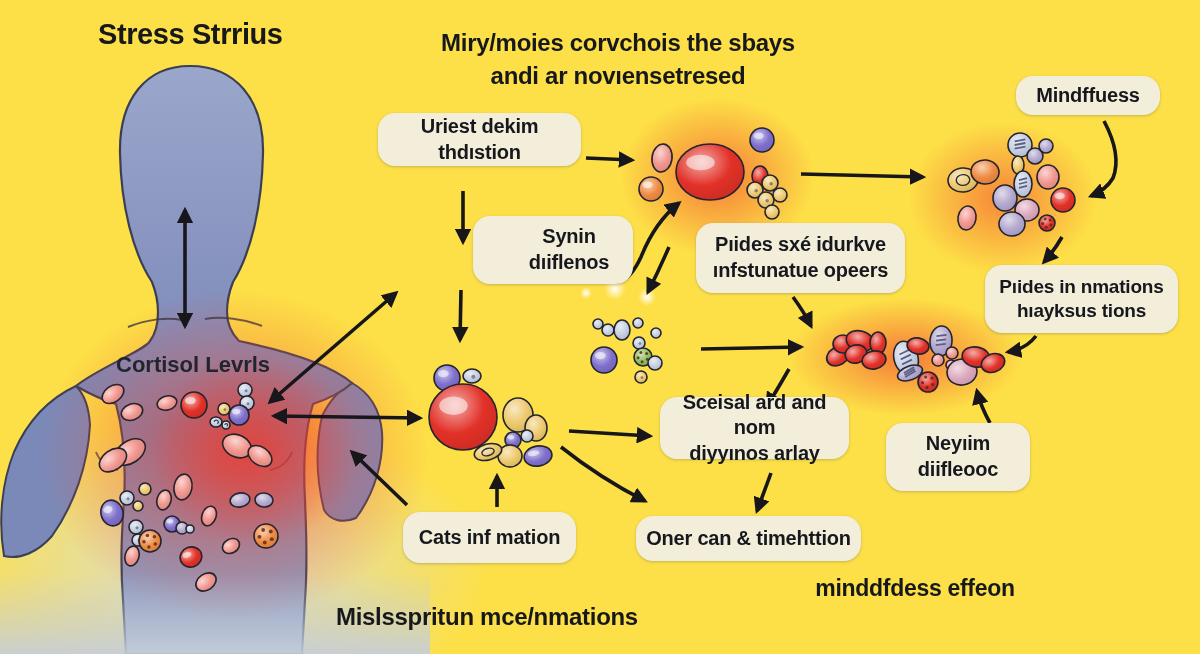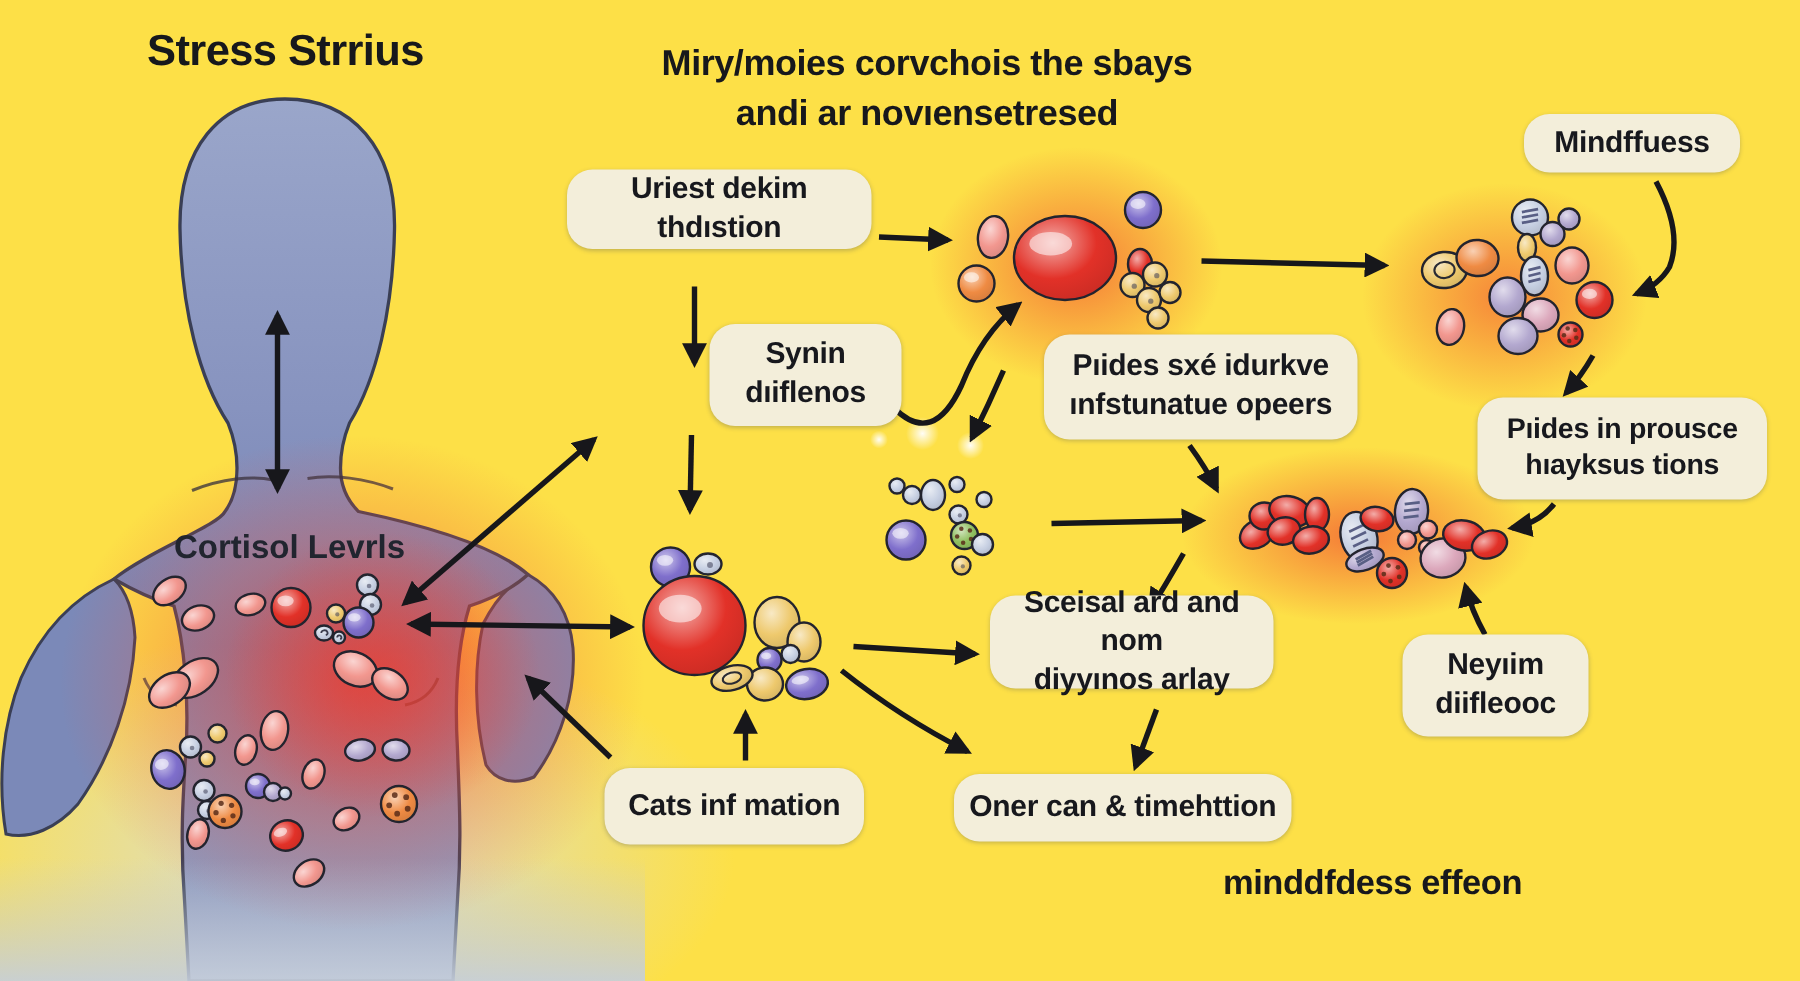--- a/index.html
+++ b/index.html
@@ -26,26 +26,26 @@
   .title{position:absolute;left:98px;top:18px;font-size:29px;font-weight:bold;
     color:#17181c;letter-spacing:-.4px;}
   .top-caption{position:absolute;left:408px;top:26px;width:420px;text-align:center;
     font-size:24px;font-weight:bold;color:#17181c;line-height:1.38;letter-spacing:-.3px;}
   .body-label{position:absolute;left:116px;top:352px;font-size:22px;font-weight:bold;color:#21252f;}
   .lbox{position:absolute;background:#f3eeda;border-radius:17px;display:flex;
     flex-direction:column;align-items:center;justify-content:center;text-align:center;
     font-weight:bold;font-size:20px;color:#17181d;line-height:1.28;letter-spacing:-.2px;
     box-shadow:0 1px 3px rgba(55,65,90,.28);}
   #box-uriest{left:378px;top:113px;width:203px;height:53px;}
-  #box-synin{left:473px;top:216px;width:128px;height:68px;}
+  #box-synin{left:473px;top:216px;width:128px;height:68px;padding-left:32px;}
   #box-appie{left:696px;top:223px;width:209px;height:70px;}
   #box-mindfulness{left:1016px;top:76px;width:144px;height:39px;}
   #box-pides{left:985px;top:265px;width:193px;height:68px;font-size:19px;}
   #box-sceisal{left:660px;top:397px;width:189px;height:62px;}
-  #box-neyim{left:935px;top:423px;width:124px;height:68px;}
+  #box-neyim{left:886px;top:423px;width:144px;height:68px;}
   #box-cats{left:403px;top:512px;width:173px;height:51px;}
   #box-oner{left:636px;top:516px;width:225px;height:45px;}
   .bottom-left{position:absolute;left:336px;top:603px;font-size:24px;font-weight:bold;
     color:#17181c;letter-spacing:-.3px;}
   .bottom-right{position:absolute;left:715px;top:573px;width:400px;text-align:center;
     font-size:23px;font-weight:bold;color:#17181c;line-height:1.35;letter-spacing:-.3px;}
 </style>
 </head>
 <body>
 
@@ -535,34 +535,35 @@
     <span>dıiflenos</span>
   </div>
   <div class="lbox" id="box-appie">
     <span>Pıides sxé idurkve</span>
     <span>ınfstunatue opeers</span>
   </div>
   <div class="lbox" id="box-mindfulness">
     <span>Mindffuess</span>
   </div>
   <div class="lbox" id="box-pides">
-    <span>Pıides in prousce</span>
+    <span>Pıides in nmations</span>
     <span>hıayksus tions</span>
   </div>
   <div class="lbox" id="box-sceisal">
     <span>Sceisal ard and nom</span>
     <span>diyyınos arlay</span>
   </div>
   <div class="lbox" id="box-neyim">
     <span>Neyıim</span>
     <span>diifleooc</span>
   </div>
   <div class="lbox" id="box-cats">
     <span>Cats inf mation</span>
   </div>
   <div class="lbox" id="box-oner">
     <span>Oner can &amp; timehttion</span>
   </div>
 
+  <div class="bottom-left">Mislsspritun mce/nmations</div>
   <div class="bottom-right">
     <div>minddfdess effeon</div>
   </div>
 </div>
 
 </body></html>

